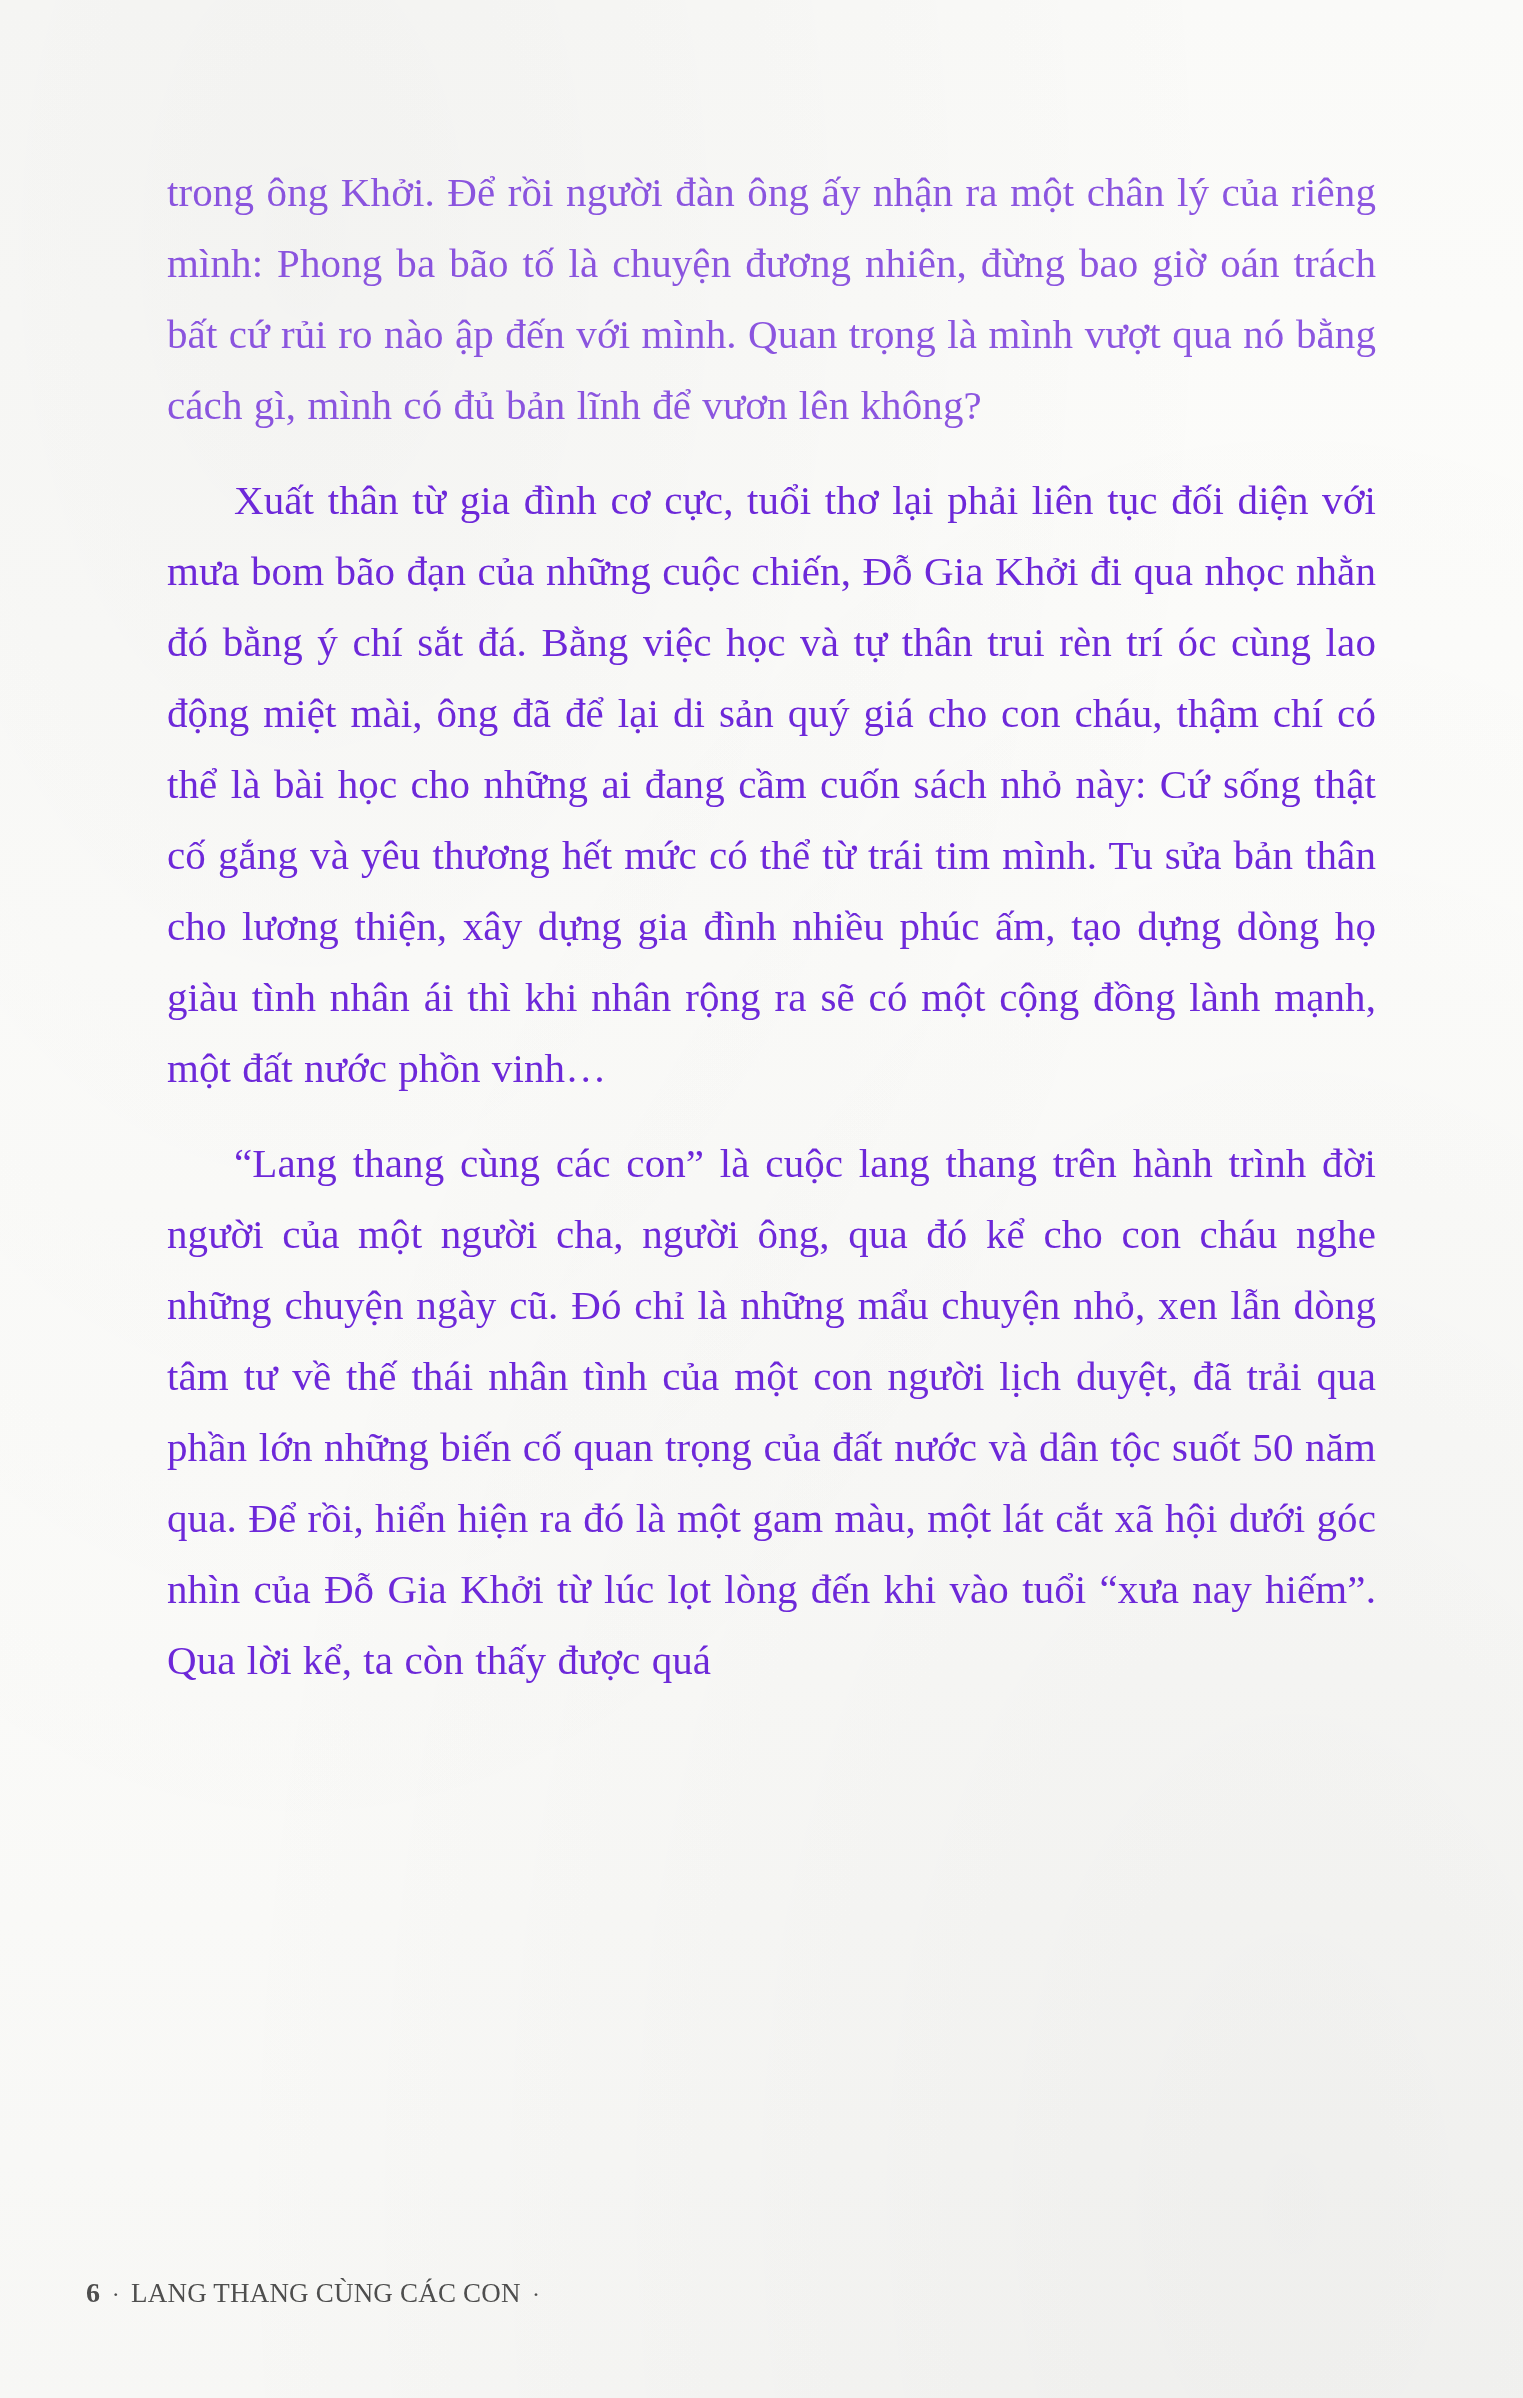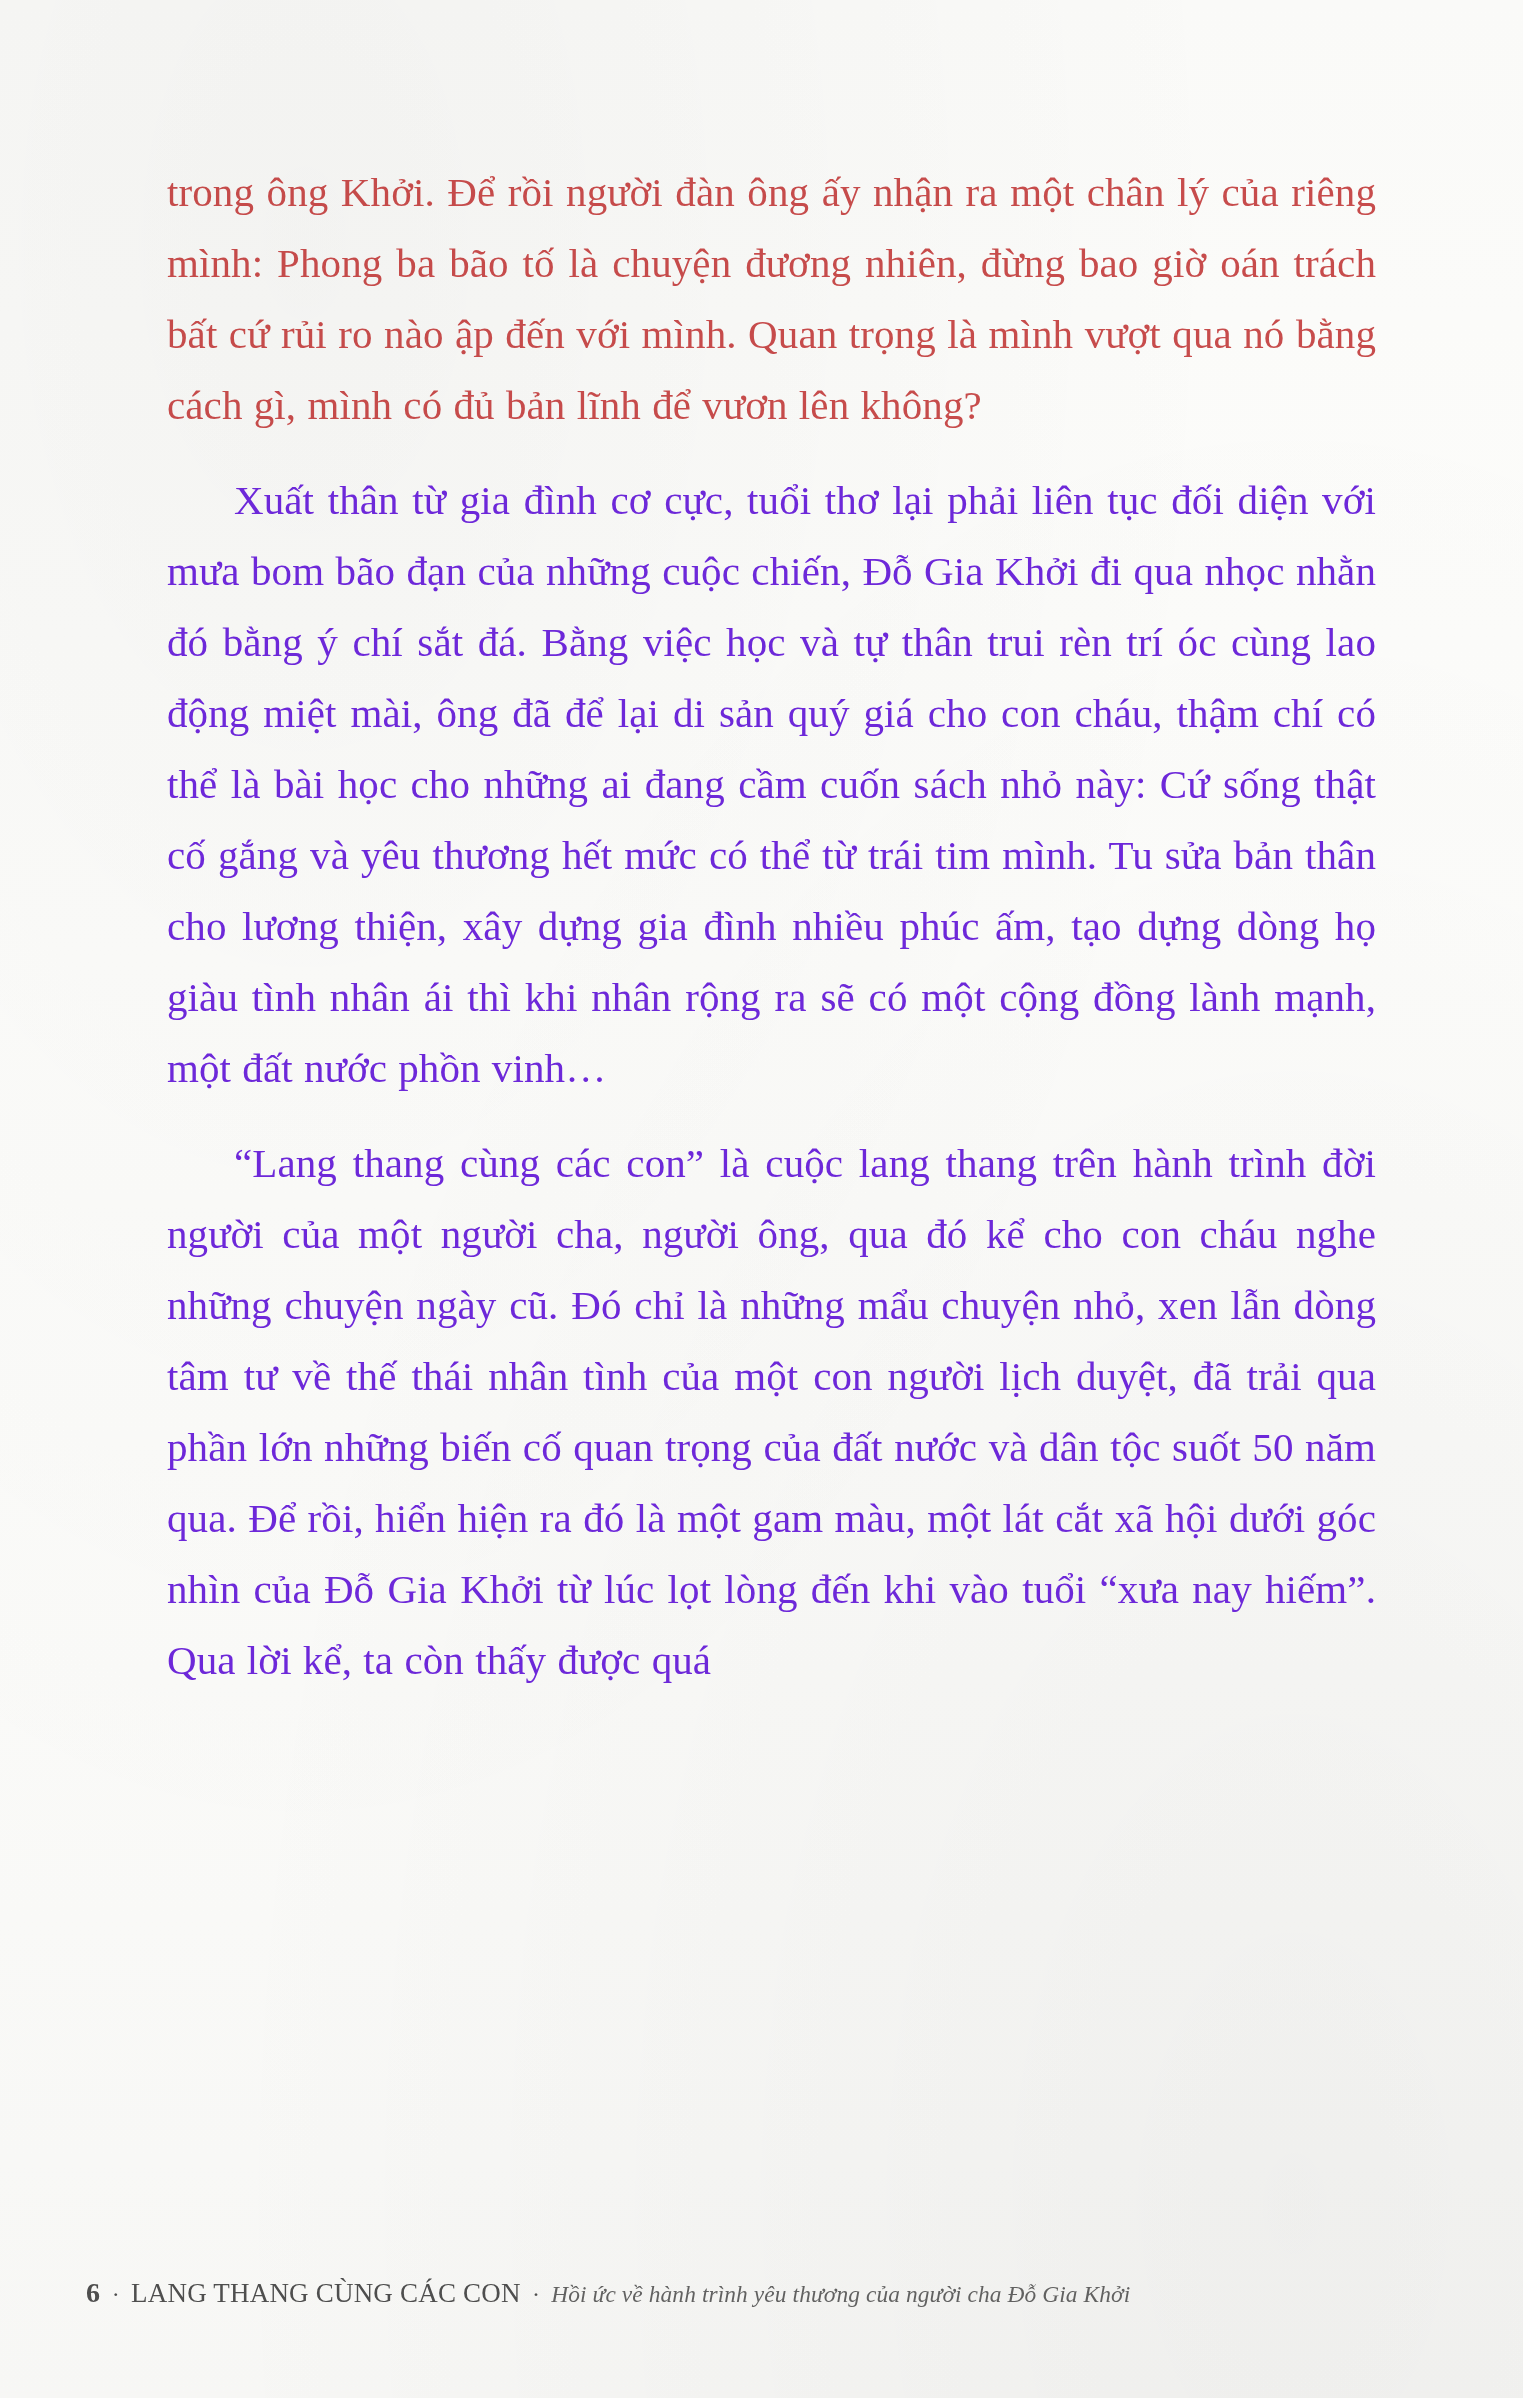--- a/index.html
+++ b/index.html
@@ -54,21 +54,21 @@
   p.body-par + p.body-par {
     margin-top: 24px;
   }
 
   p.indent {
     text-indent: 67px;
   }
 
   
   p.faded {
-    color: #b91c1c;
+    color: #6d28d9;
     opacity: 0.78;
   }
 
   .footer {
     position: absolute;
     left: 86px;
     right: 86px;
     bottom: 90px;
     display: flex;
     align-items: baseline;
@@ -108,17 +108,16 @@
     <p class="body-par indent">Xuất thân từ gia đình cơ cực, tuổi thơ lại phải liên tục đối diện với mưa bom bão đạn của những cuộc chiến, Đỗ Gia Khởi đi qua nhọc nhằn đó bằng ý chí sắt đá. Bằng việc học và tự thân trui rèn trí óc cùng lao động miệt mài, ông đã để lại di sản quý giá cho con cháu, thậm chí có thể là bài học cho những ai đang cầm cuốn sách nhỏ này: Cứ sống thật cố gắng và yêu thương hết mức có thể từ trái tim mình. Tu sửa bản thân cho lương thiện, xây dựng gia đình nhiều phúc ấm, tạo dựng dòng họ giàu tình nhân ái thì khi nhân rộng ra sẽ có một cộng đồng lành mạnh, một đất nước phồn vinh…</p>
 
     <p class="body-par indent">“Lang thang cùng các con” là cuộc lang thang trên hành trình đời người của một người cha, người ông, qua đó kể cho con cháu nghe những chuyện ngày cũ. Đó chỉ là những mẩu chuyện nhỏ, xen lẫn dòng tâm tư về thế thái nhân tình của một con người lịch duyệt, đã trải qua phần lớn những biến cố quan trọng của đất nước và dân tộc suốt 50 năm qua. Để rồi, hiển hiện ra đó là một gam màu, một lát cắt xã hội dưới góc nhìn của Đỗ Gia Khởi từ lúc lọt lòng đến khi vào tuổi “xưa nay hiếm”. Qua lời kể, ta còn thấy được quá</p>
   </div>
 
   <div class="footer">
     <span class="pageno">6</span>
     <span class="dot">·</span>
     <span class="booktitle">LANG THANG CÙNG CÁC CON</span>
     <span class="dot">·</span>
-    <span class="subtitle">Hồi ức về hành trình yêu thương của người cha Đỗ Gia Khởi</span>
   </div>
 
 </div>
 
 
 </body></html>

